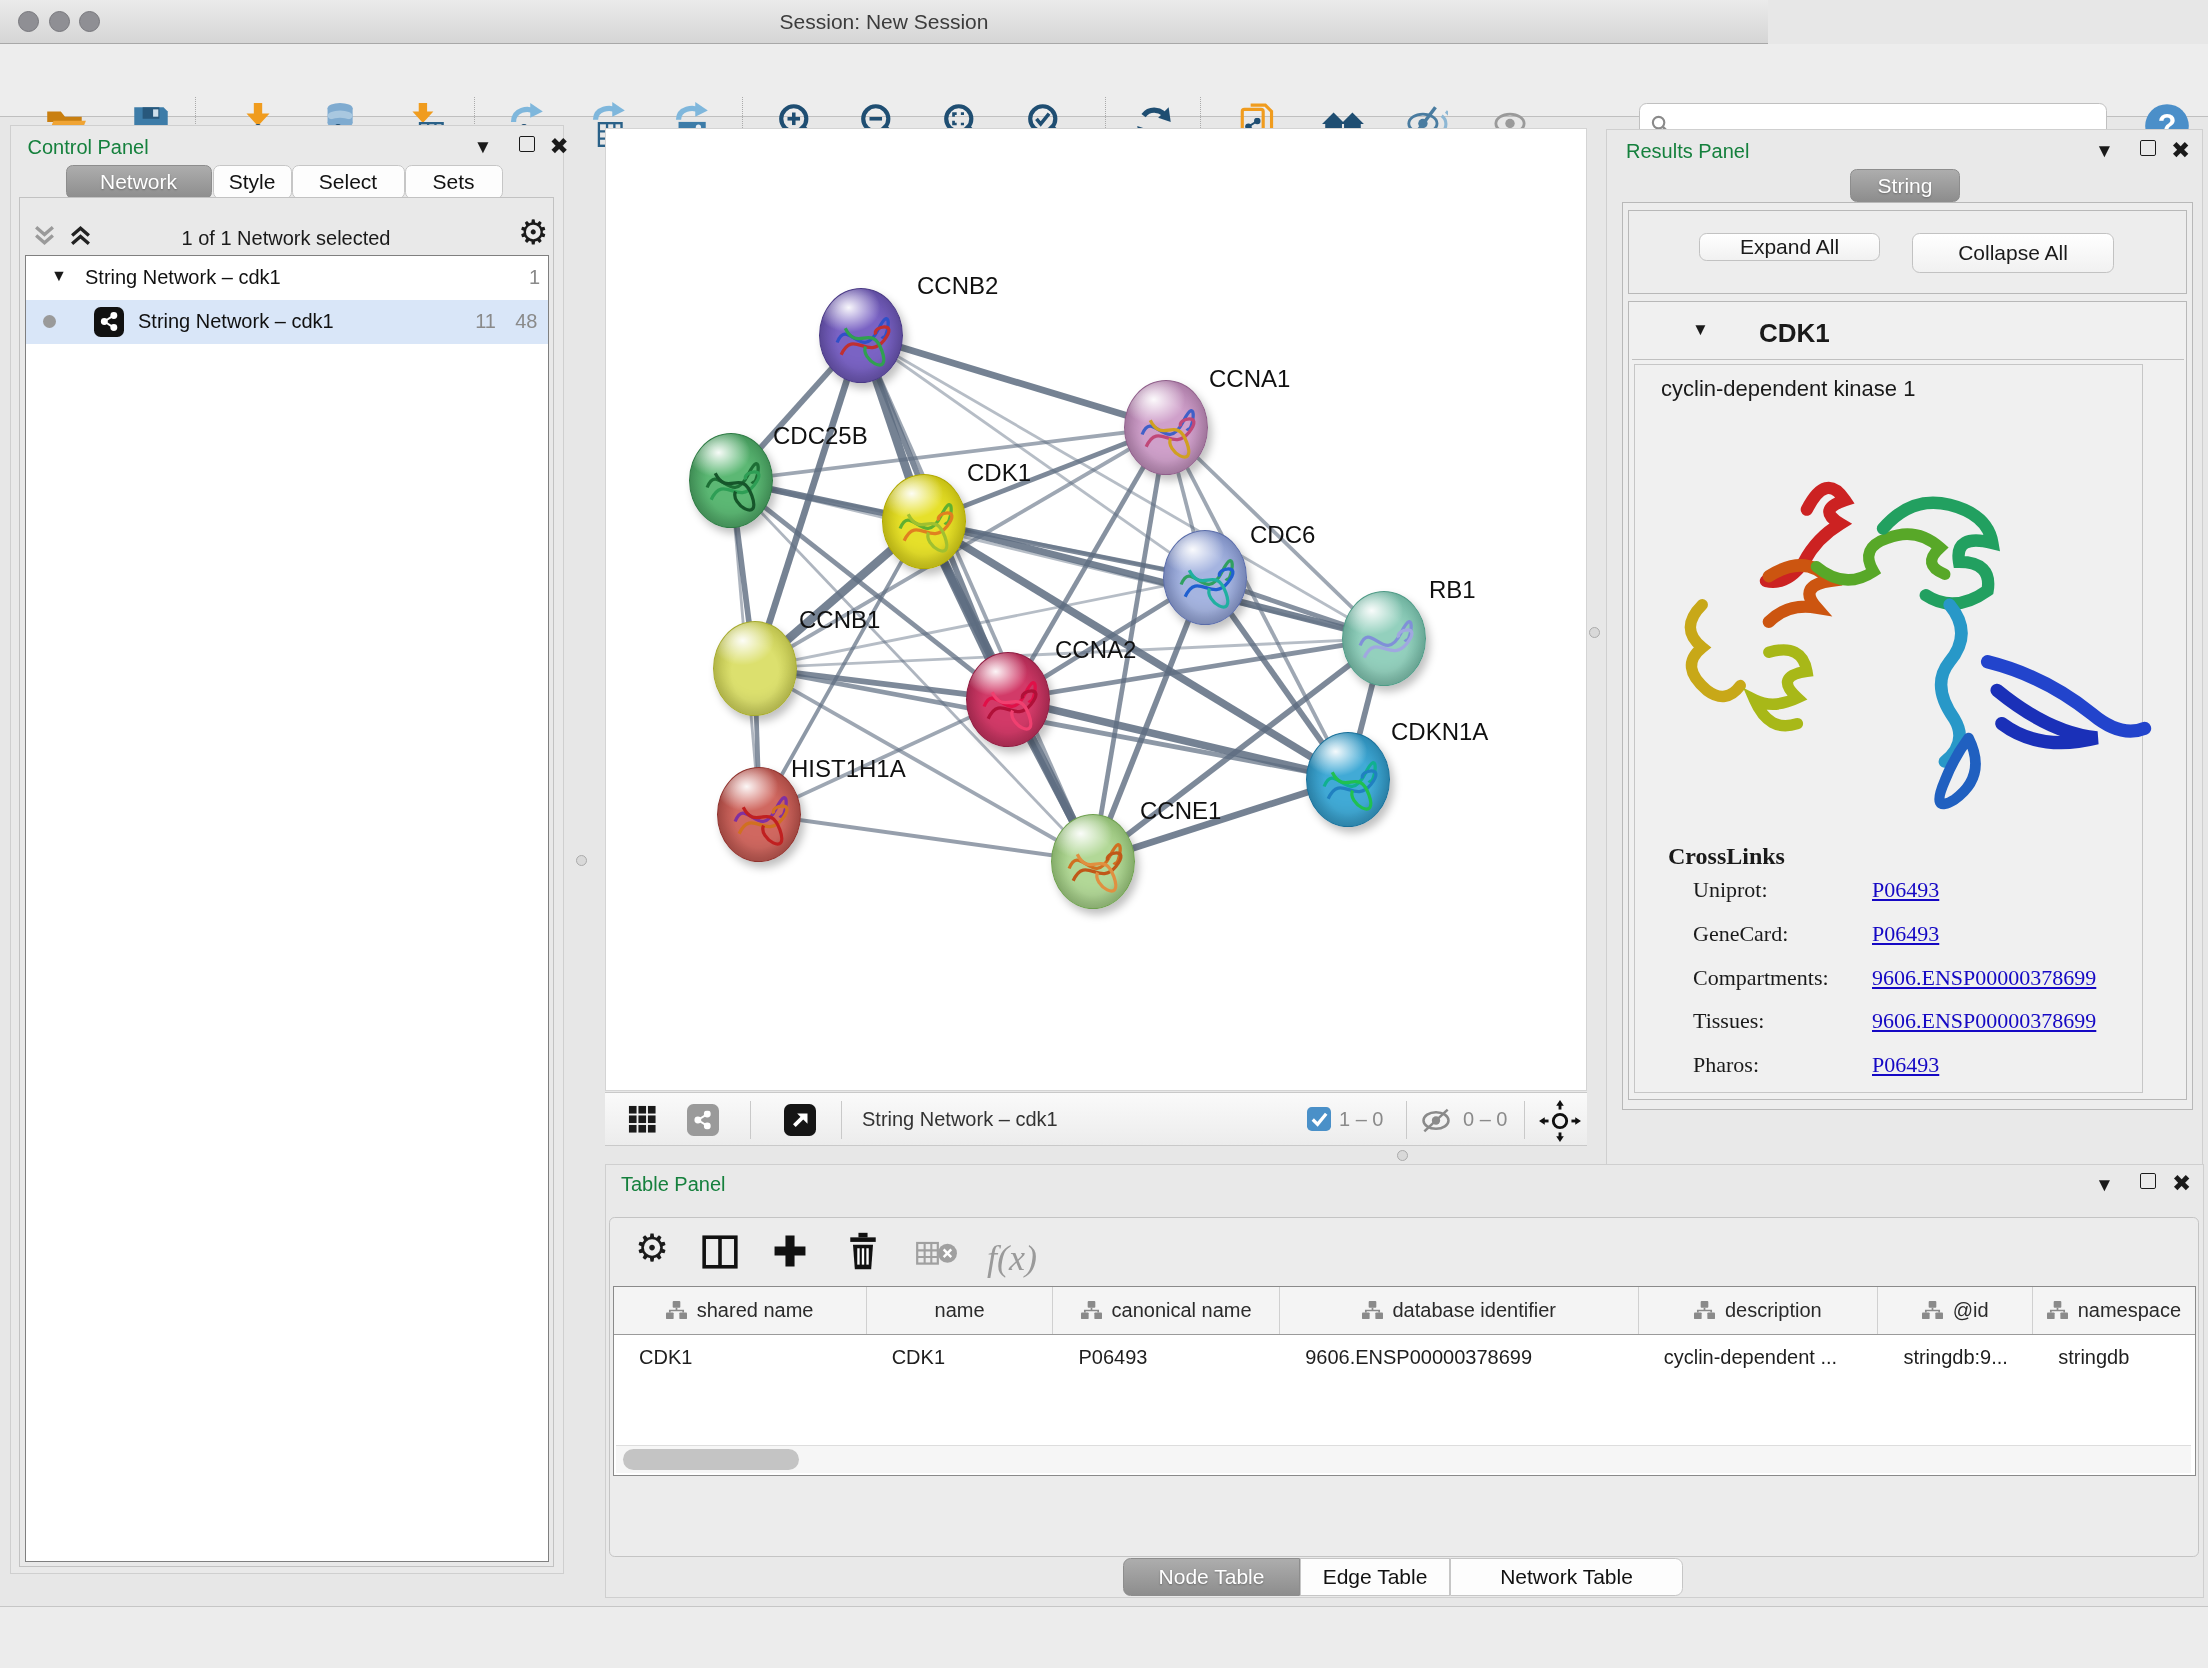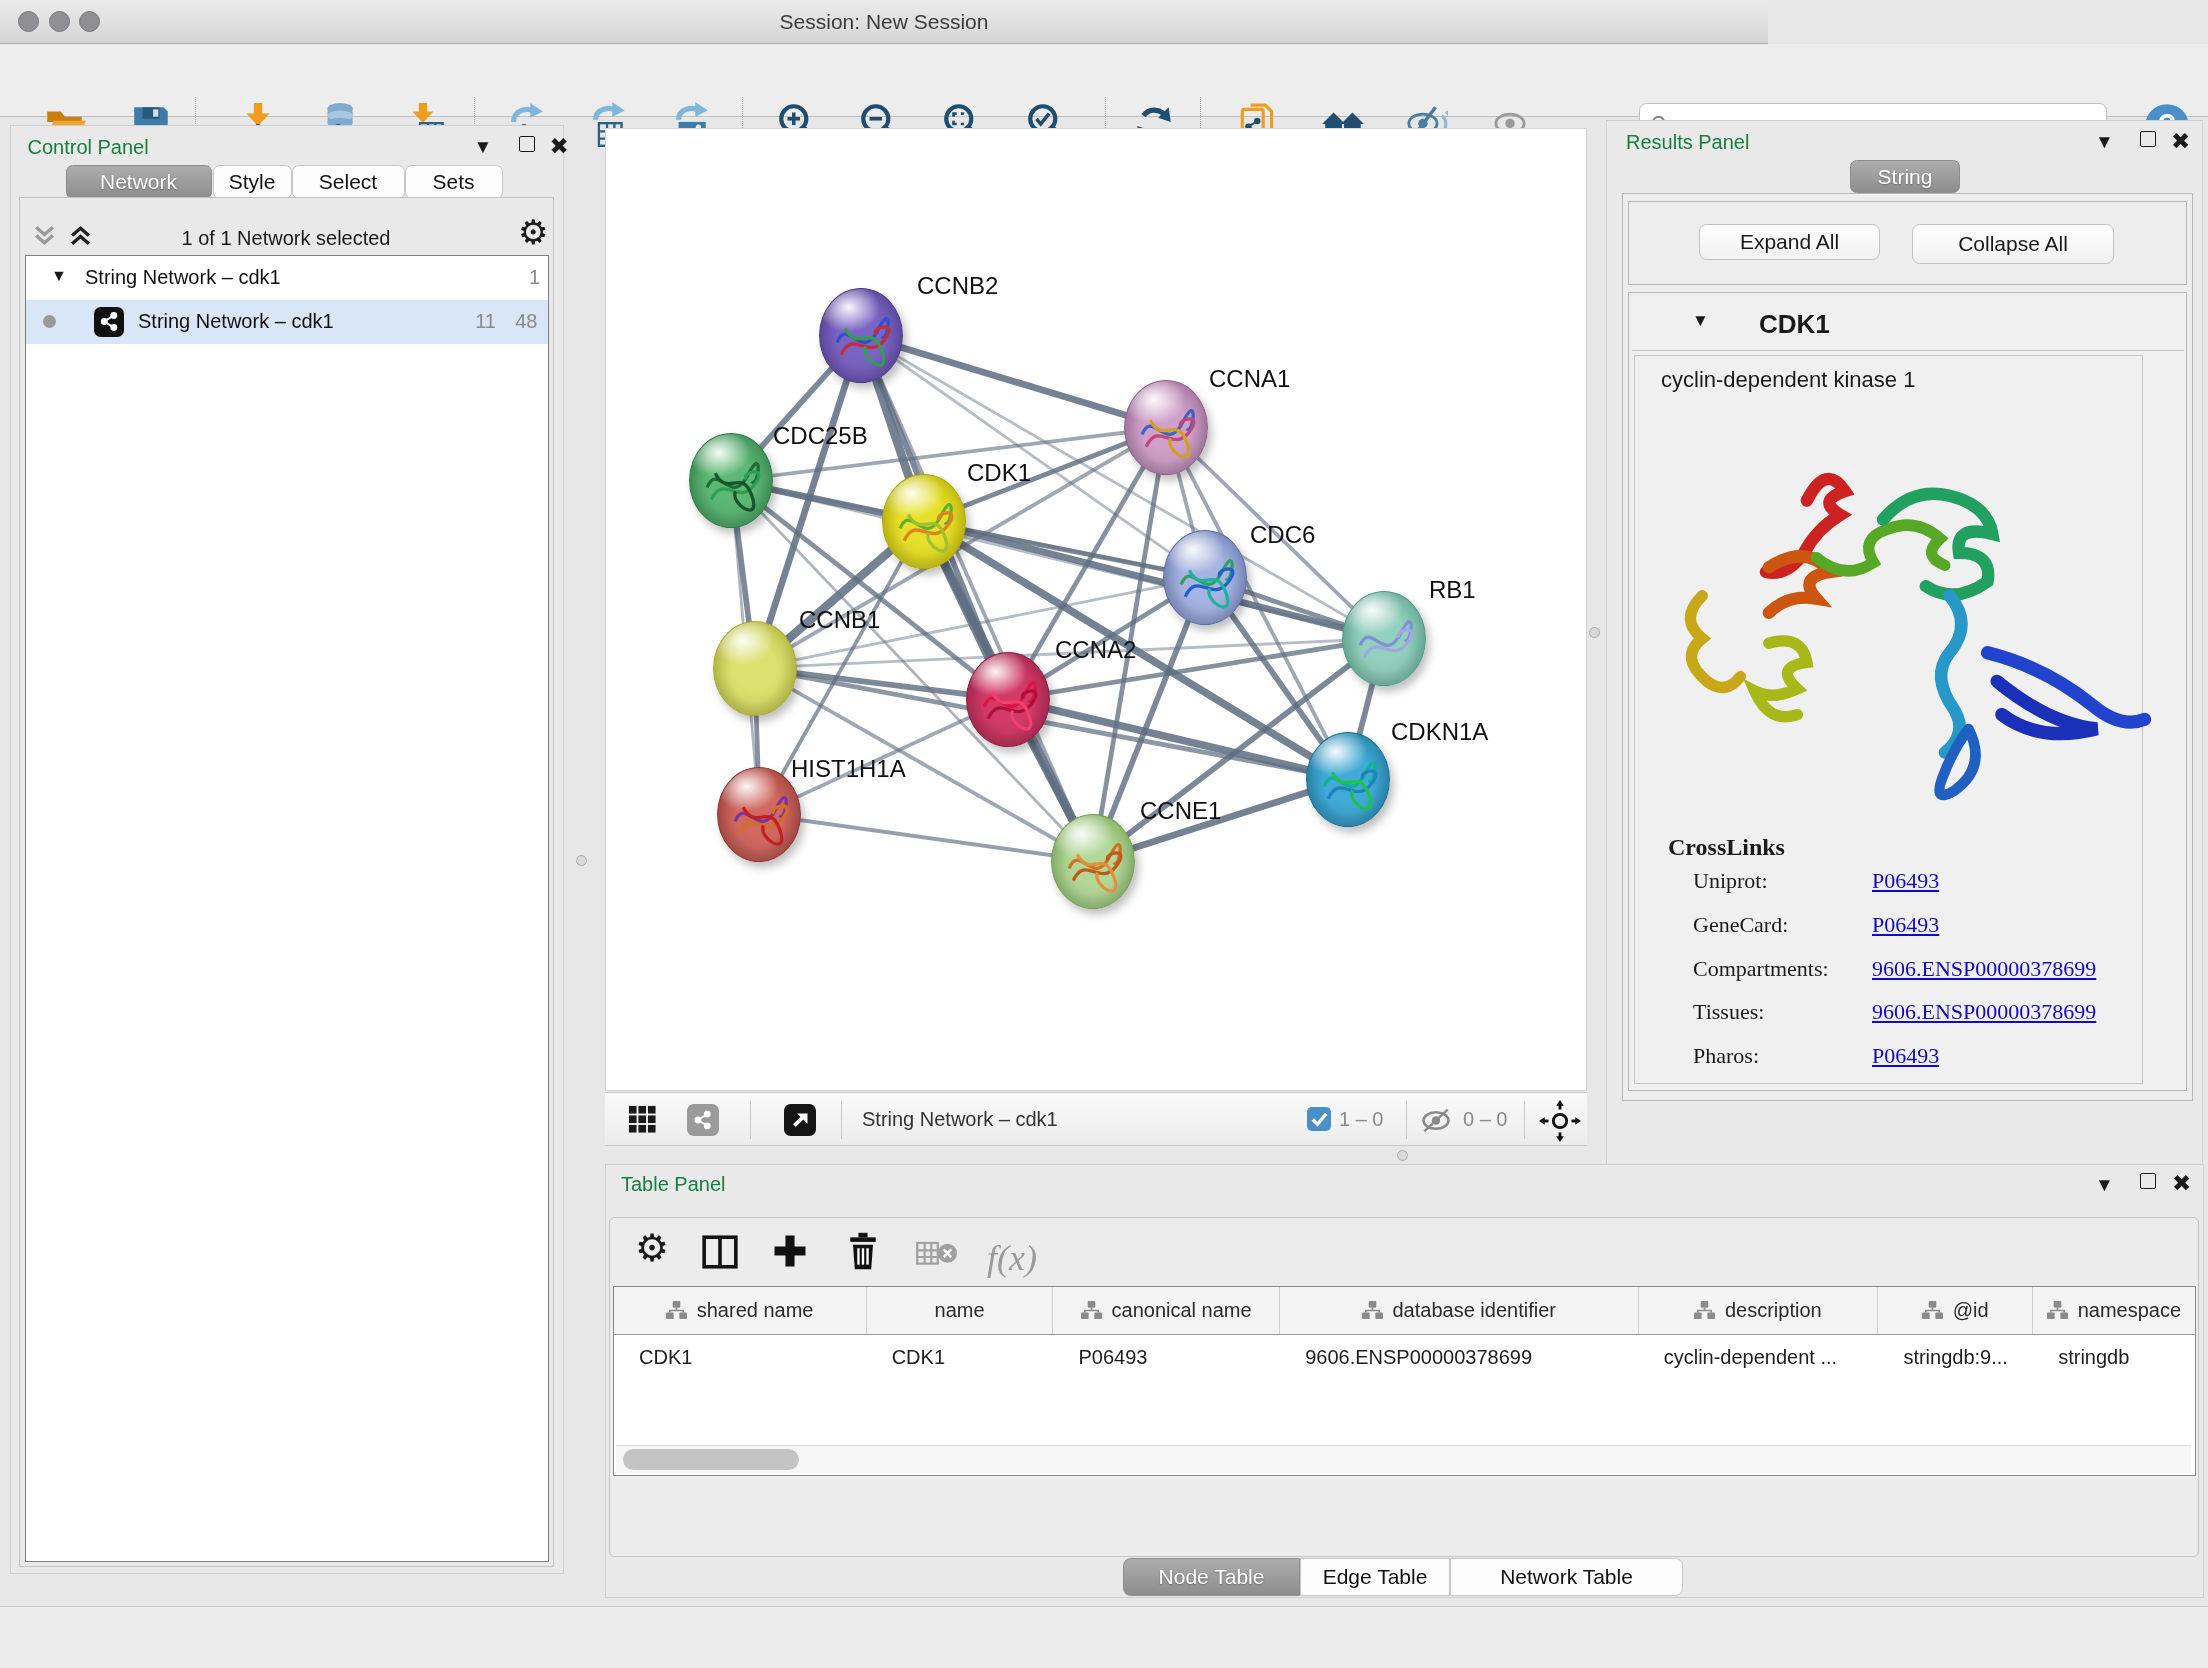--- a/index.html
+++ b/index.html
@@ -34,21 +34,21 @@
   .cnt { position:absolute; top:9.5px; font-size:20px; color:#8a8a8a; text-align:right; }
   .string-ic { width:30px; height:30px; background:#111; border-radius:6.7px; display:flex; align-items:center; justify-content:center; }
   
   .netcanvas { left:605px; top:128px; width:982px; height:963px; background:#ffffff; border:1px solid #d4d4d4; overflow:hidden; }
   .net-node { position:absolute; width:84px; height:95px; border-radius:50%; border:1.9px solid #555; box-shadow:3.8px 5.7px 8.6px rgba(0,0,0,.25), inset 0 -9.5px 15px rgba(0,0,0,.15); }
   .net-node svg.squiggle { position:absolute; left:11.4px; top:21px; width:61px; height:61px; }
   .net-label { position:absolute; font-size:24px; color:#101010; white-space:nowrap; }
   .netstatus { left:605px; top:1092px; width:982px; height:54px; background:linear-gradient(#fafafa,#ececec); border-top:1px solid #c9c9c9; border-bottom:1px solid #c9c9c9; }
   .nstext { font-size:20px; color:#8a8a8a; }
   
-  .rpanel { left:1606px; top:120px; width:597px; height:1449px; background:#e9e9e9; border:1px solid #cfcfcf; }
+  .rpanel { left:1606px; top:129px; width:597px; height:1449px; background:#e9e9e9; border:1px solid #cfcfcf; }
   .serif { font-family:"Liberation Serif", serif;margin-top:8px; }
   .xlink { color:#1508c4; text-decoration:underline; cursor:pointer; }
   
   .tpanel-box { left:609px; top:1217px; width:1590px; height:340px; background:#ececec; border:1px solid #c4c4c4; border-radius:5.7px; }
   .tablebox { left:613px; top:1286px; width:1583px; height:190px; background:#ffffff; border:1.9px solid #8a8a8a; overflow:hidden; }
   .thead { display:flex; height:48px; background:#f4f4f4; border-bottom:1.9px solid #9a9a9a; }
   .th { display:flex; align-items:center; justify-content:center; gap:9.5px; font-size:20px; color:#2a2a2a; border-right:1px solid #d0d0d0; overflow:hidden; white-space:nowrap; }
   .trowdata { display:flex; height:44px; background:#ffffff; }
   .td { font-size:20px; color:#1e1e1e; padding-left:25px; display:flex; align-items:center; overflow:hidden; white-space:nowrap; }
   .hscroll { position:absolute; left:1.9px; bottom:1.9px; width:1575px; height:28.5px; background:#f6f6f6; border-top:1px solid #dddddd; }
@@ -502,21 +502,21 @@
 <div class="abs rpanel">
   <div class="abs panel-title" style="left:19px;top:9.5px">Results Panel</div>
   <div class="abs pico" style="left:488px;top:11.4px">▼</div>
   <div class="abs float-sq" style="left:533px;top:9.5px"></div>
   <div class="abs pico" style="left:564px;top:8.6px;font-size:23px">✖</div>
 
   <div class="abs tab active" style="left:243px;top:39px;width:110px;height:33px">String</div>
 
   <div class="abs" style="left:15px;top:72px;width:571px;height:908px;background:#ededed;border:1px solid #b8b8b8"></div>
   <div class="abs" style="left:21px;top:80px;width:559px;height:84px;background:#ededed;border:1px solid #b8b8b8"></div>
-  <div class="abs btn" style="left:92px;top:103px;width:181px;height:36px">Expand All</div>
+  <div class="abs btn" style="left:92px;top:103px;width:181px;height:28px">Expand All</div>
   <div class="abs btn" style="left:305px;top:103px;width:202px;height:40px">Collapse All</div>
 
   <div class="abs" style="left:21px;top:171px;width:559px;height:799px;background:#f0f0f0;border:1px solid #b8b8b8"></div>
   <div class="abs" style="left:25px;top:177px;width:552px;height:53px;border-bottom:1px solid #c0c0c0">
     <span class="abs" style="left:60px;top:13.3px;font-size:17px">▼</span>
     <span class="abs" style="left:127px;top:11.4px;font-size:26px;font-weight:bold">CDK1</span>
   </div>
   <div class="abs" style="left:27px;top:234px;width:509px;height:729px;background:#f0f0f0;border:1px solid #c6c6c6">
     <div class="abs" style="left:26px;top:11.4px;font-size:22px">cyclin-dependent kinase 1</div>
     <svg class="abs" style="left:28.5px;top:59px" width="495" height="409" viewBox="0 0 520 430">

